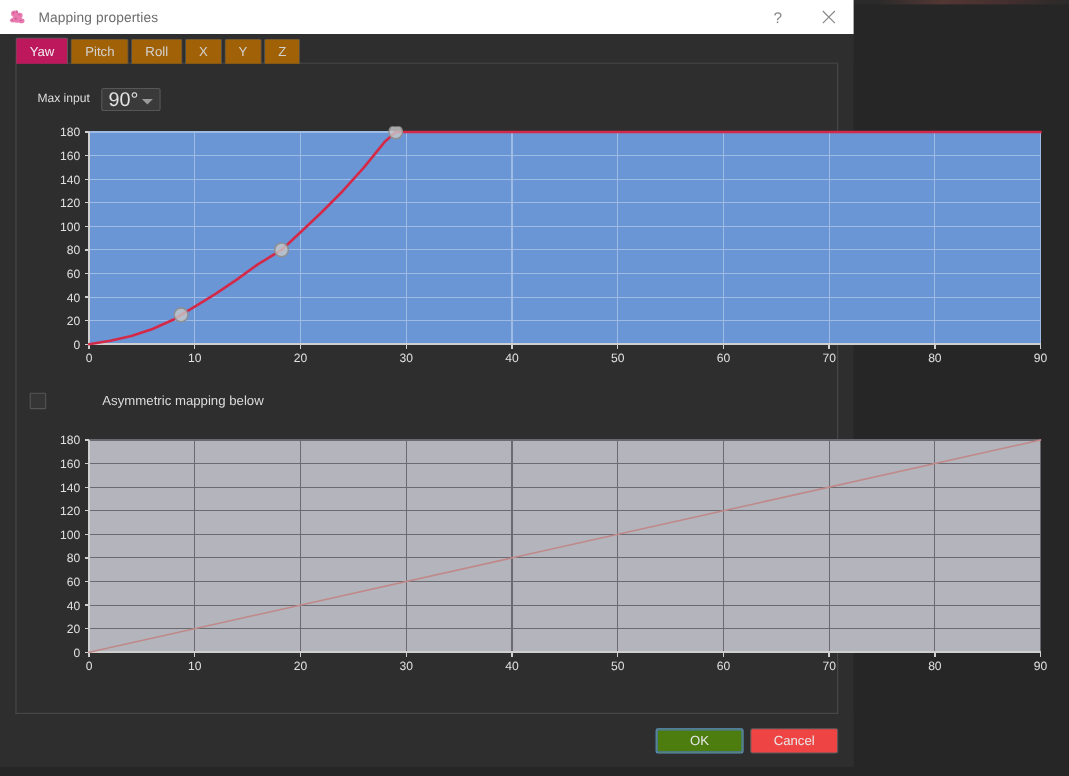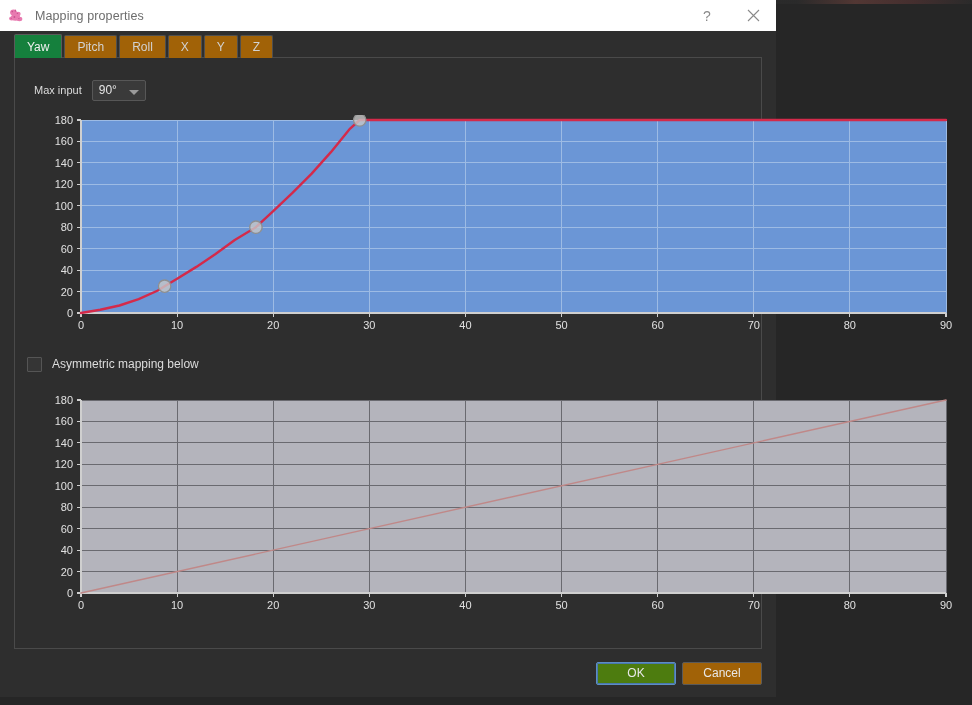--- a/index.html
+++ b/index.html
@@ -115,21 +115,21 @@
     color: #d2d2d2;
     background: #a16207;
     border: 1px solid #4f4f4f;
     border-bottom: none;
     border-radius: 2px 2px 0 0;
     box-sizing: border-box;
     position: relative;
     z-index: 1;
   }
   .tab.active {
-    background: #15803d;
+    background: #be185d;
     border-color: #5a5a5a;
     color: #f0f0f0;
     height: 24px;
     z-index: 3;
   }
 
   
   #content-frame {
     margin: 0 14px;
     flex: 1 1 auto;
@@ -159,21 +159,21 @@
     height: 21px;
     background: #3a3a3a;
     border: 1px solid #575757;
     border-radius: 2px;
     display: flex;
     align-items: center;
     box-sizing: border-box;
     position: relative;
   }
   #maxinput-value {
-    font-size: 12px;
+    font-size: 18px;
     color: #e4e4e4;
     padding-left: 6px;
   }
   #maxinput-arrow {
     position: absolute;
     right: 6px;
     top: 9px;
     width: 0; height: 0;
     border-left: 5px solid transparent;
     border-right: 5px solid transparent;
@@ -191,20 +191,21 @@
   .plot-svg { display: block; }
 
   
   #asym-row {
     position: absolute;
     left: 12px;
     top: 297px;
     display: flex;
     align-items: center;
     height: 18px;
+    gap: 41px;
   }
   #asym-checkbox {
     width: 15px; height: 15px;
     background: #353535;
     border: 1px solid #555;
     box-sizing: border-box;
     border-radius: 1px;
     flex: 0 0 auto;
   }
   #asym-label {
@@ -223,21 +224,21 @@
     justify-content: flex-end;
     padding-right: 14px;
     background: #2e2e2e;
   }
   .dlg-btn {
     width: 80px;
     height: 23px;
     margin-left: 6px;
     font-size: 12px;
     color: #e8e8e8;
-    background: #a16207;
+    background: #ef4444;
     border: 1px solid #5a5a5a;
     border-radius: 2px;
     display: flex;
     align-items: center;
     justify-content: center;
     box-sizing: border-box;
   }
   .dlg-btn.default {
     border-color: #5d8ec4;
     box-shadow: 0 0 0 1px #4a78ad inset;

